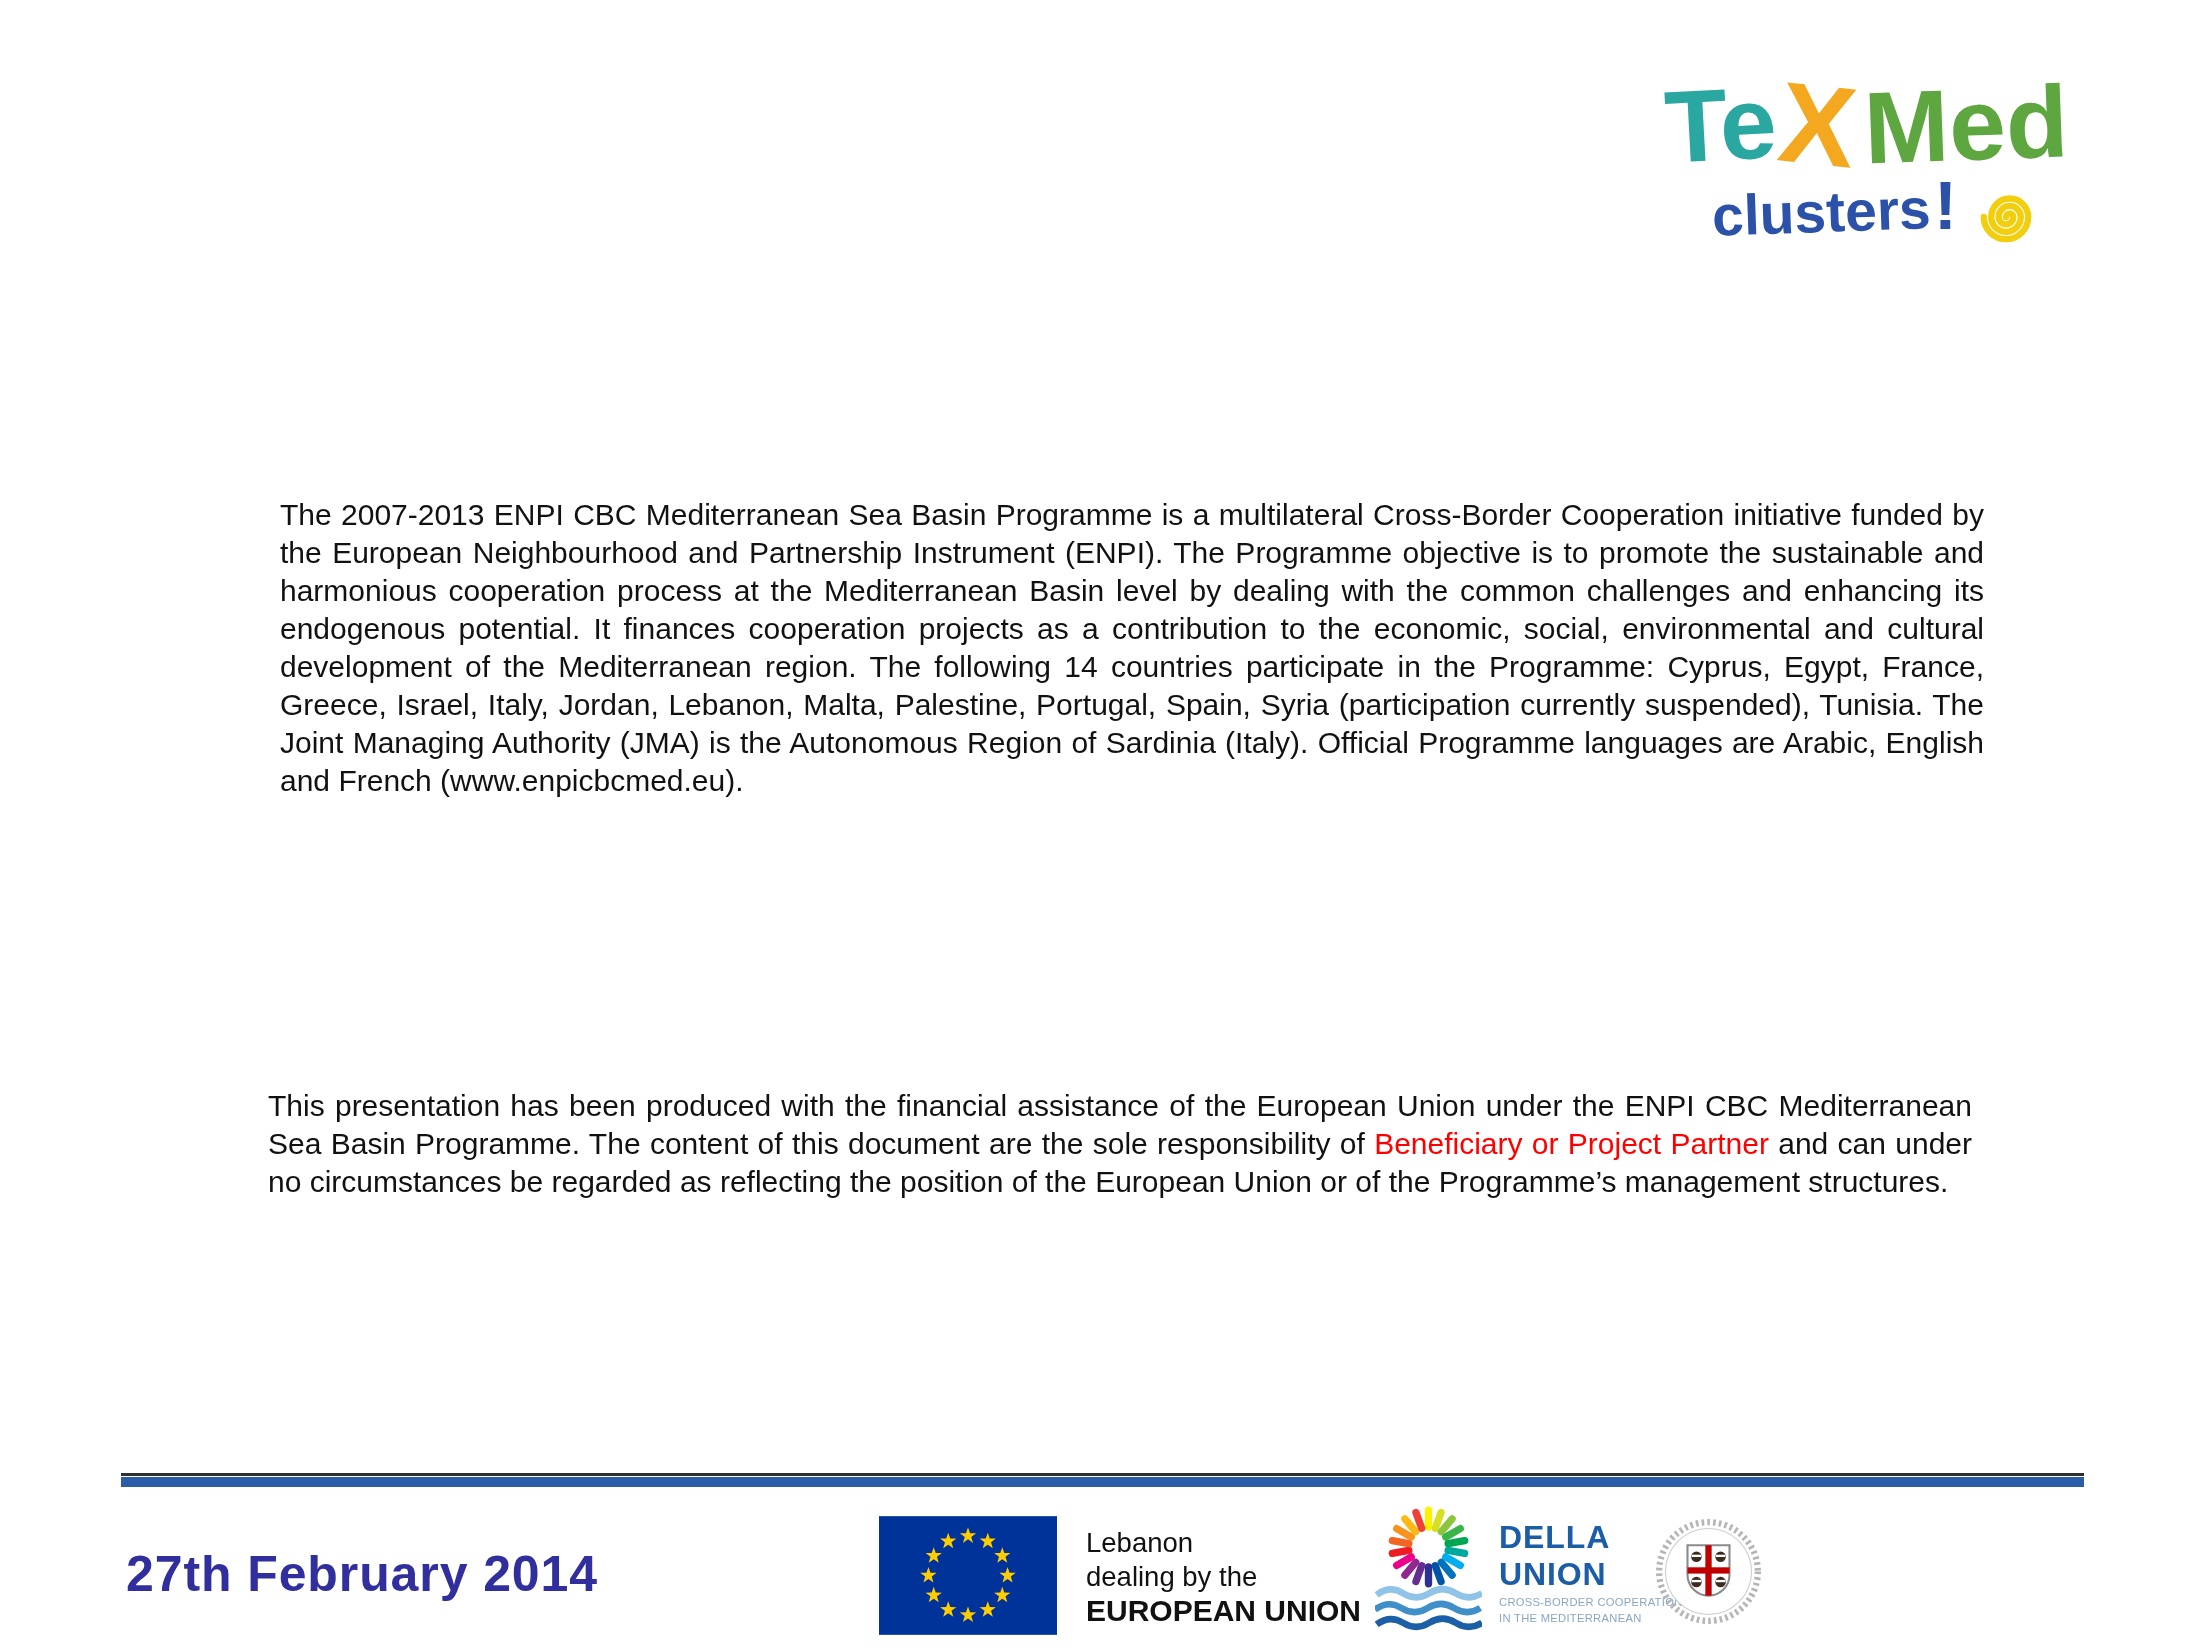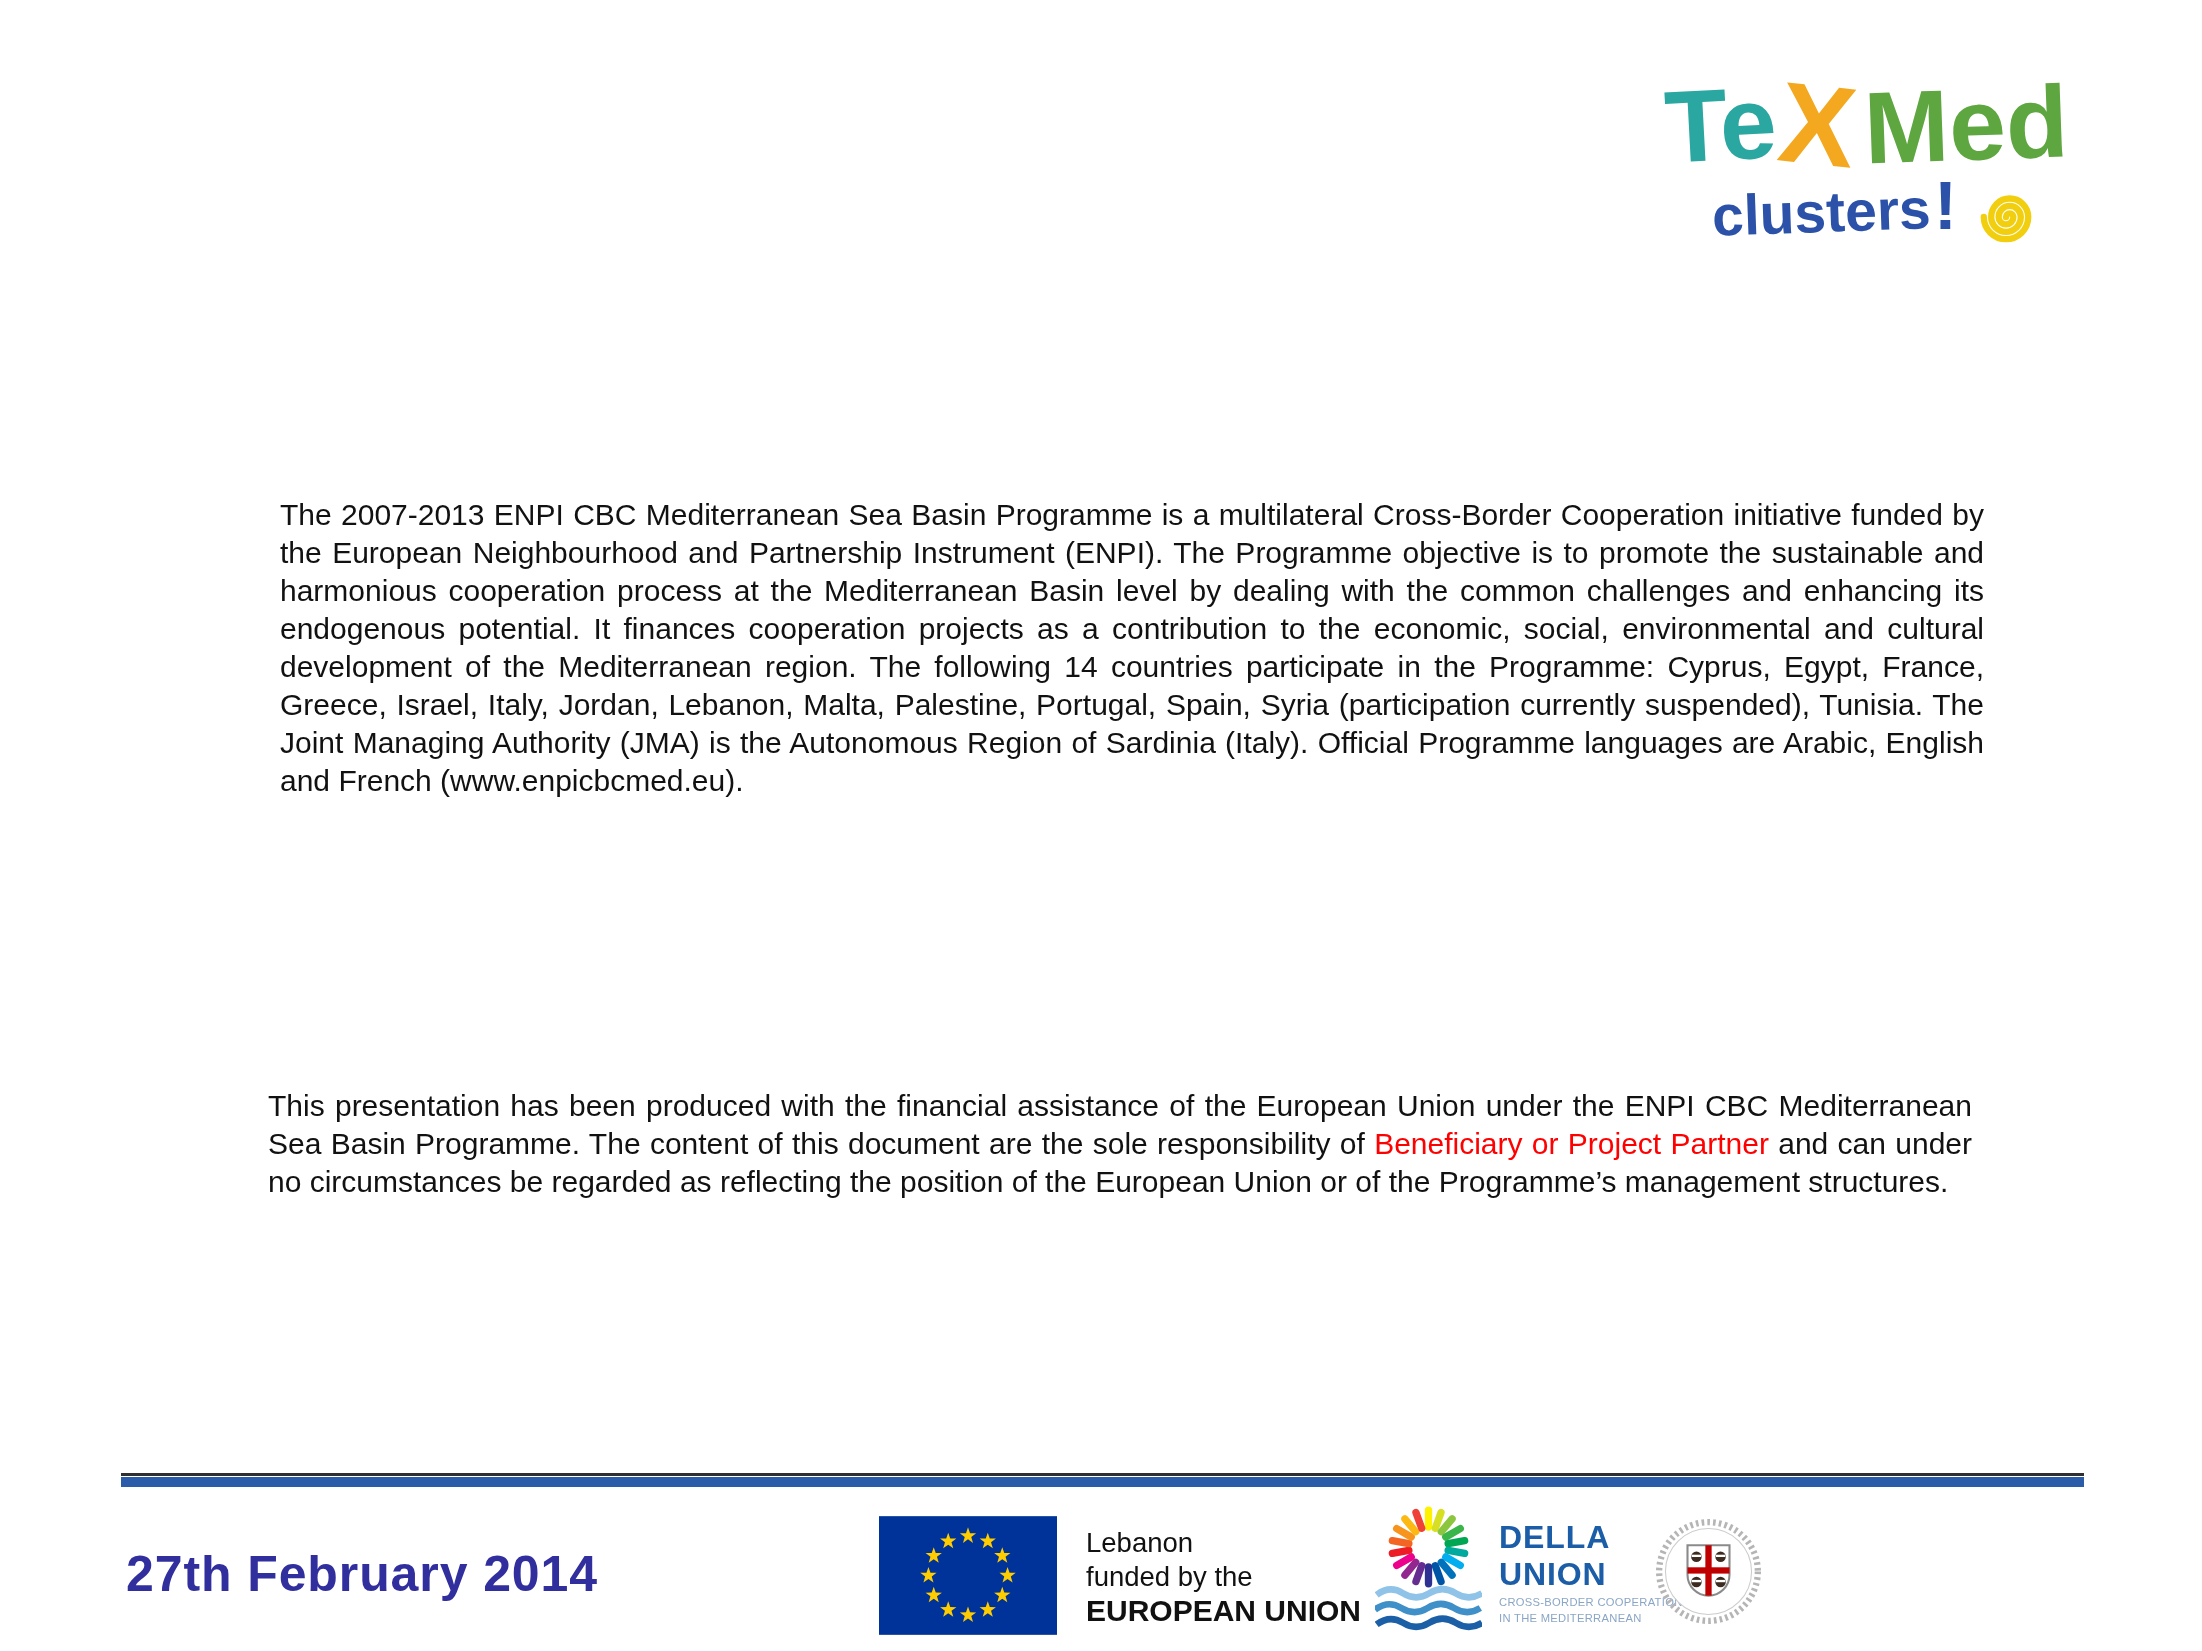--- a/index.html
+++ b/index.html
@@ -122,21 +122,21 @@
         <use href="#eu-star" transform="translate(105,142)"></use>
         <use href="#eu-star" transform="translate(83,120)"></use>
         <use href="#eu-star" transform="translate(75,90)"></use>
         <use href="#eu-star" transform="translate(83,60)"></use>
         <use href="#eu-star" transform="translate(105,38)"></use>
       </g>
     </svg>
   </div>
   <div class="eu-text">
     <div>Lebanon</div>
-    <div>funded by the</div>
+    <div>dealing by the</div>
     <div class="eu-bold">EUROPEAN UNION</div>
   </div>
 
   <div class="enpi-graphic">
     <svg class="enpi-burst" width="107" height="86" viewBox="0 0 100 82">
       <g stroke-width="7" stroke-linecap="round">
         <line x1="50" y1="6" x2="50" y2="22" stroke="#fff200" transform="rotate(0 50 41)"></line>
         <line x1="50" y1="6" x2="50" y2="22" stroke="#d7df23" transform="rotate(20 50 41)"></line>
         <line x1="50" y1="6" x2="50" y2="22" stroke="#8cc63f" transform="rotate(40 50 41)"></line>
         <line x1="50" y1="6" x2="50" y2="22" stroke="#39b54a" transform="rotate(60 50 41)"></line>

